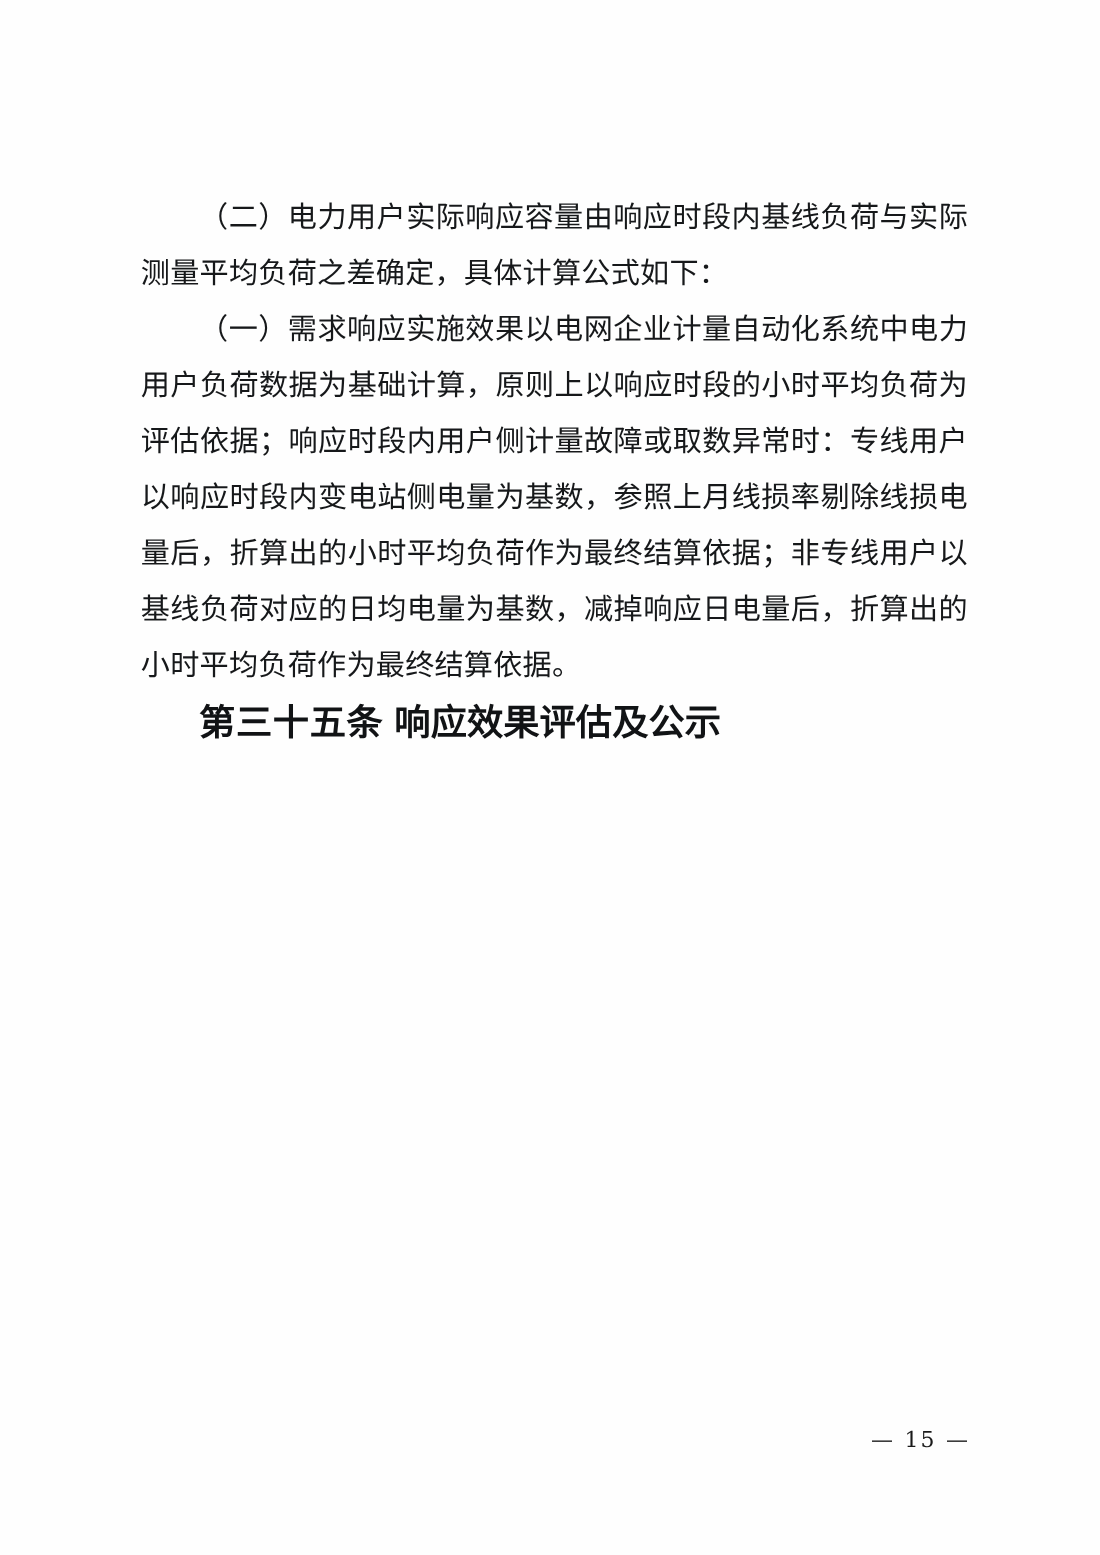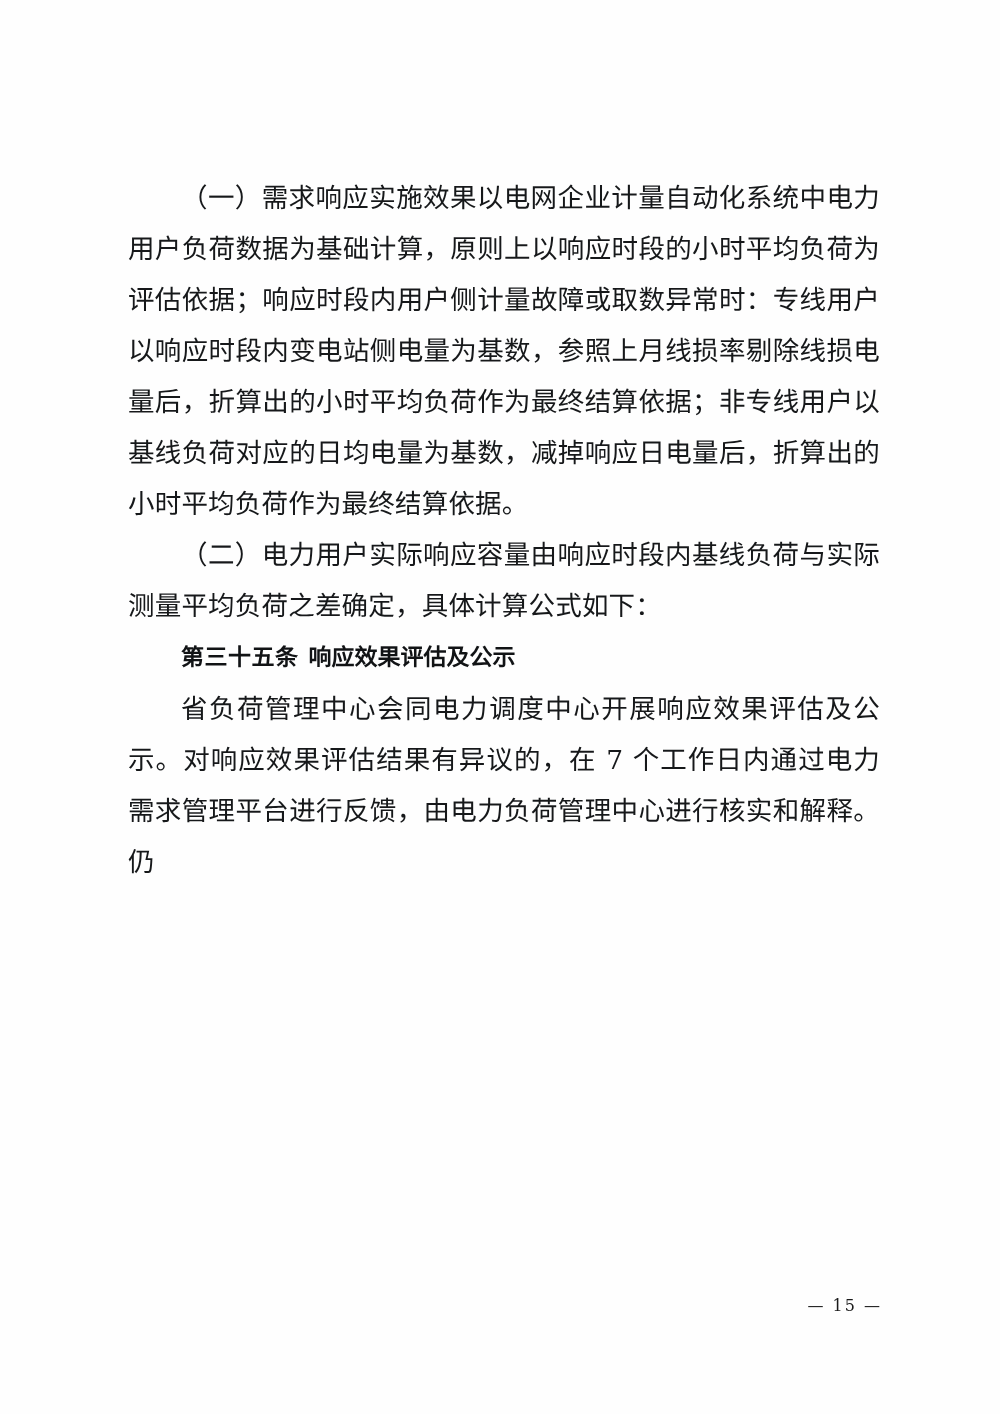--- a/index.html
+++ b/index.html
@@ -37,62 +37,61 @@
     text-justify: inter-ideograph;
     letter-spacing: 0.2px;
     color: #16181a;
     font-family: "DejaVu Serif", "Liberation Serif", serif;
   }
   p.indent2 {
     text-indent: 53px;
   }
   p.heading {
     margin: 0;
-    font-size: 23px;
+    font-size: 33px;
     line-height: 51px;
     text-indent: 53px;
     color: #111315;
   }
   p.heading .hd-num {
     font-weight: bold;
     letter-spacing: 0.5px;
   }
   p.heading .hd-text {
     font-weight: bold;
     margin-left: 10px;
   }
   .footer {
     position: absolute;
     left: 0;
     top: 1296px;
     width: 1000px;
     text-align: right;
     padding-right: 118px;
     box-sizing: border-box;
-    font-size: 16px;
+    font-size: 20px;
     letter-spacing: 2px;
     color: #1a1a1a;
     font-family: "DejaVu Serif", "Liberation Serif", serif;
   }
 </style>
 </head>
 <body>
 
 <div class="page">
   <div class="content">
 
+    <p class="para indent2">（二）电力用户实际响应容量由响应时段内基线负荷与实际测量平均负荷之差确定，具体计算公式如下：</p>
+
     <p class="para indent2">（一）需求响应实施效果以电网企业计量自动化系统中电力用户负荷数据为基础计算，原则上以响应时段的小时平均负荷为评估依据；响应时段内用户侧计量故障或取数异常时：专线用户以响应时段内变电站侧电量为基数，参照上月线损率剔除线损电量后，折算出的小时平均负荷作为最终结算依据；非专线用户以基线负荷对应的日均电量为基数，减掉响应日电量后，折算出的小时平均负荷作为最终结算依据。</p>
-
-    <p class="para indent2">（二）电力用户实际响应容量由响应时段内基线负荷与实际测量平均负荷之差确定，具体计算公式如下：</p>
 
 
 
 
     <p class="heading">
       <span class="hd-num">第三十五条</span><span class="hd-text">响应效果评估及公示</span>
     </p>
 
-    <p class="para indent2">省负荷管理中心会同电力调度中心开展响应效果评估及公示。对响应效果评估结果有异议的，在 7 个工作日内通过电力需求管理平台进行反馈，由电力负荷管理中心进行核实和解释。仍</p>
 
   </div>
 
   <div class="footer">— 15 —</div>
 </div>
 
 </body></html>

